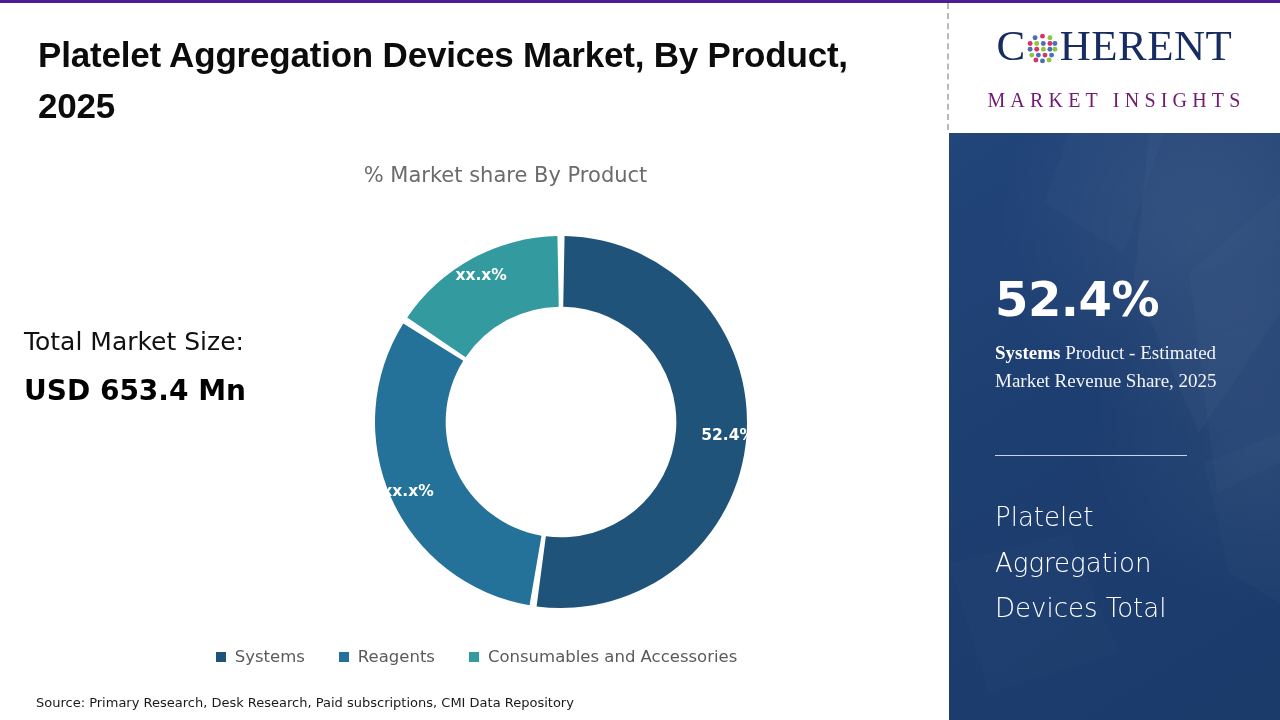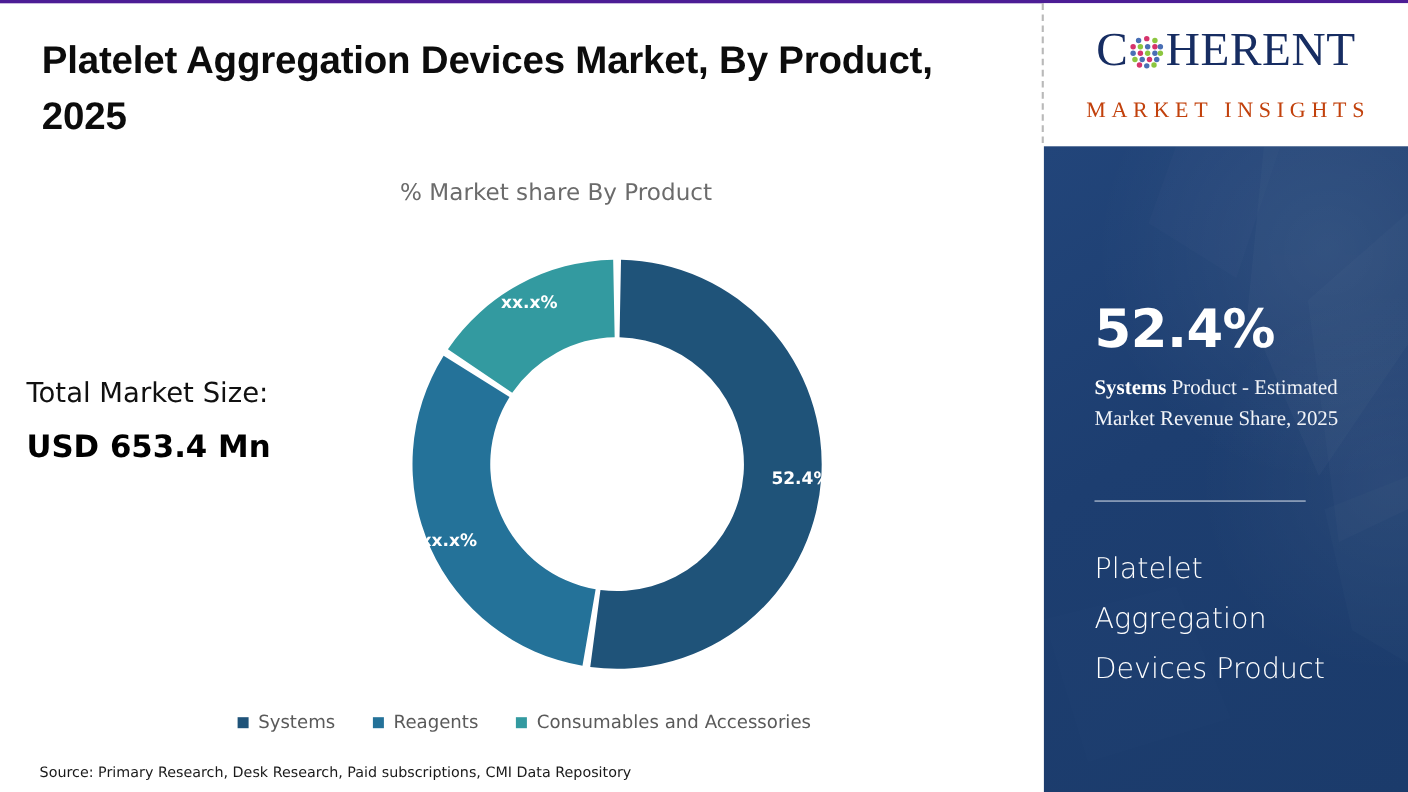--- a/index.html
+++ b/index.html
@@ -40,21 +40,21 @@
     width: 947px;
     text-align: center;
     font-size: 21px;
     color: #6b6b6b;
     font-family: "DejaVu Sans", sans-serif;
     padding-left: 64px;
     box-sizing: border-box;
   }
   #total-market-block {
     position: absolute;
-    left: 24px; top: 339px;
+    left: 24px; top: 324px;
     width: 300px;
   }
   #total-market-label {
     font-size: 25px;
     color: #111111;
     font-family: "DejaVu Sans", sans-serif;
     line-height: 1.22;
   }
   #total-market-value {
     font-size: 28px;
@@ -148,21 +148,21 @@
   #logo-globe {
     display: inline-block;
     width: 33px; height: 33px;
     margin: 0 1px 0 0;
     vertical-align: middle;
   }
   #logo-sub {
     margin-top: 22px;
     font-family: "Liberation Serif", serif;
     font-size: 20px;
-    color: #c2410c;
+    color: #701a75;
     letter-spacing: 5.2px;
     padding-left: 4px;
   }
   #navy-box {
     position: absolute;
     left: 0; top: 130px;
     width: 331px; height: 587px;
     background:
       radial-gradient(circle at 78% 16%, rgba(255,255,255,0.075) 0%, rgba(255,255,255,0) 38%),
       radial-gradient(circle at 95% 52%, rgba(255,255,255,0.05) 0%, rgba(255,255,255,0) 40%),
@@ -312,16 +312,16 @@
 
       <div id="stat-block">
         <div id="stat-percent">52.4%</div>
         <div id="stat-desc">
           <b>Systems</b><span> Product - Estimated Market Revenue Share, 2025</span>
         </div>
       </div>
 
       <div id="panel-rule"></div>
 
-      <div id="panel-market-name">Platelet Aggregation Devices Product</div>
+      <div id="panel-market-name">Platelet Aggregation Devices Total</div>
     </div>
   </div>
 </div>
 
 </body></html>

